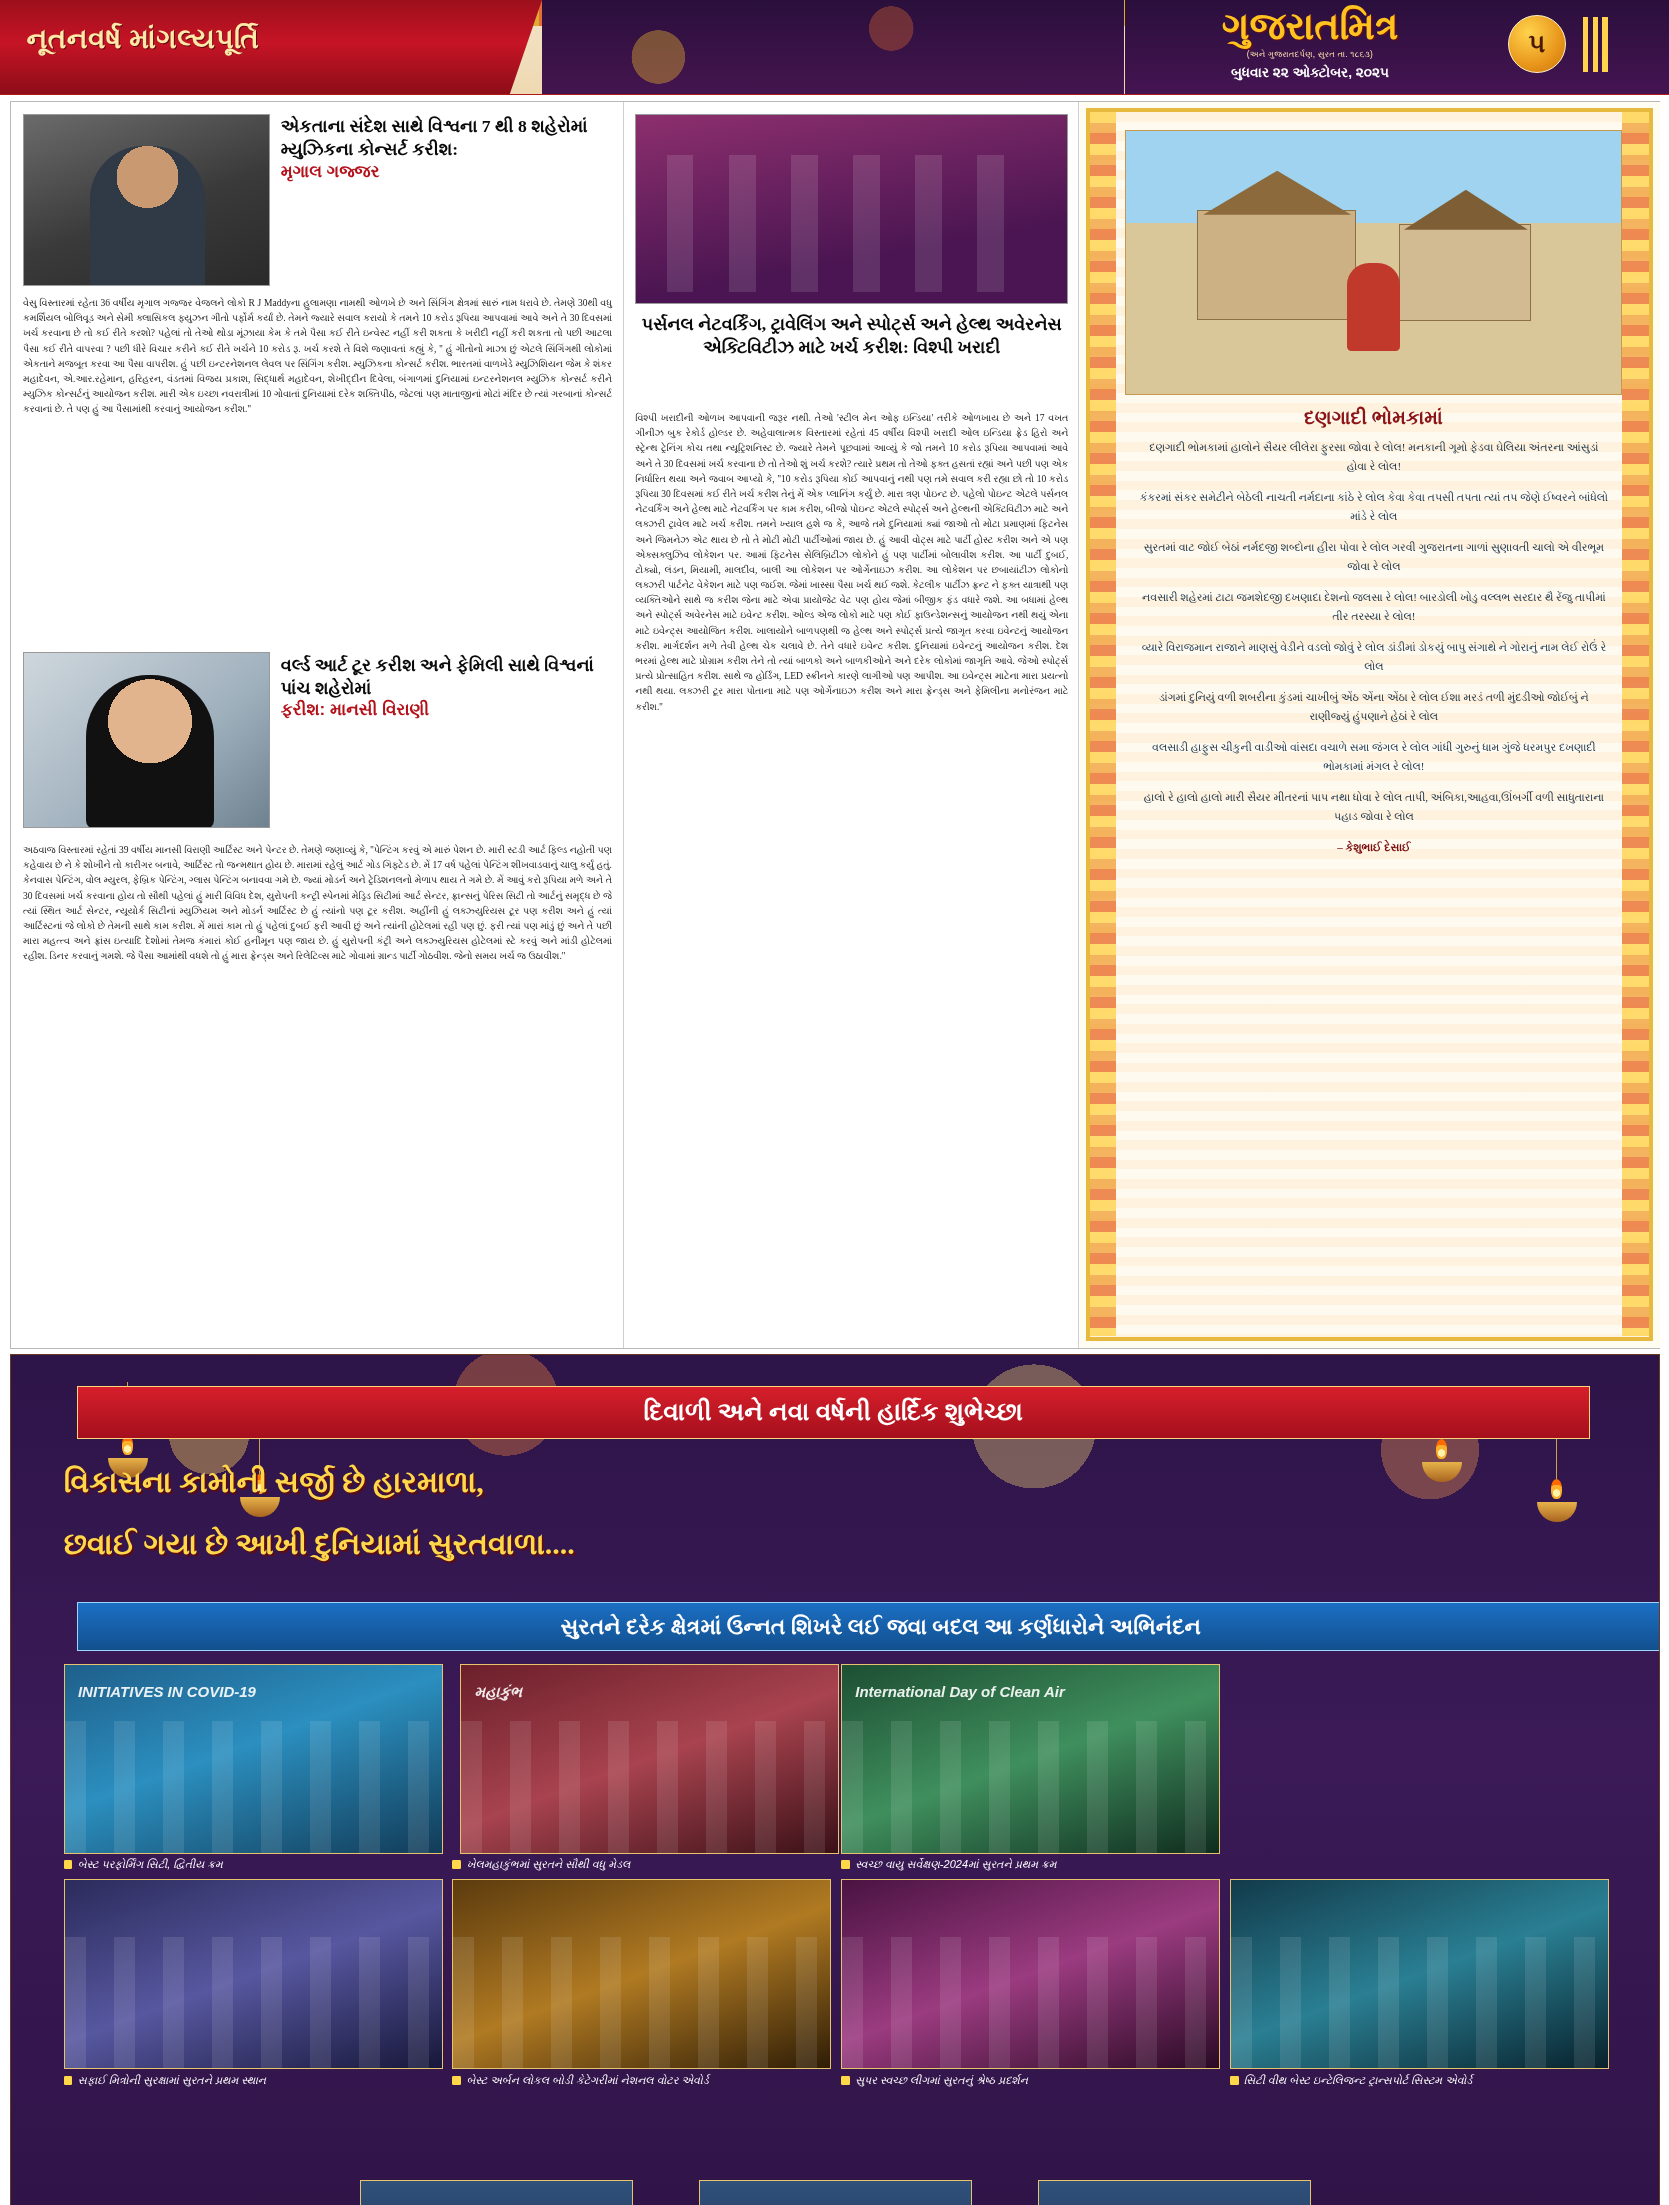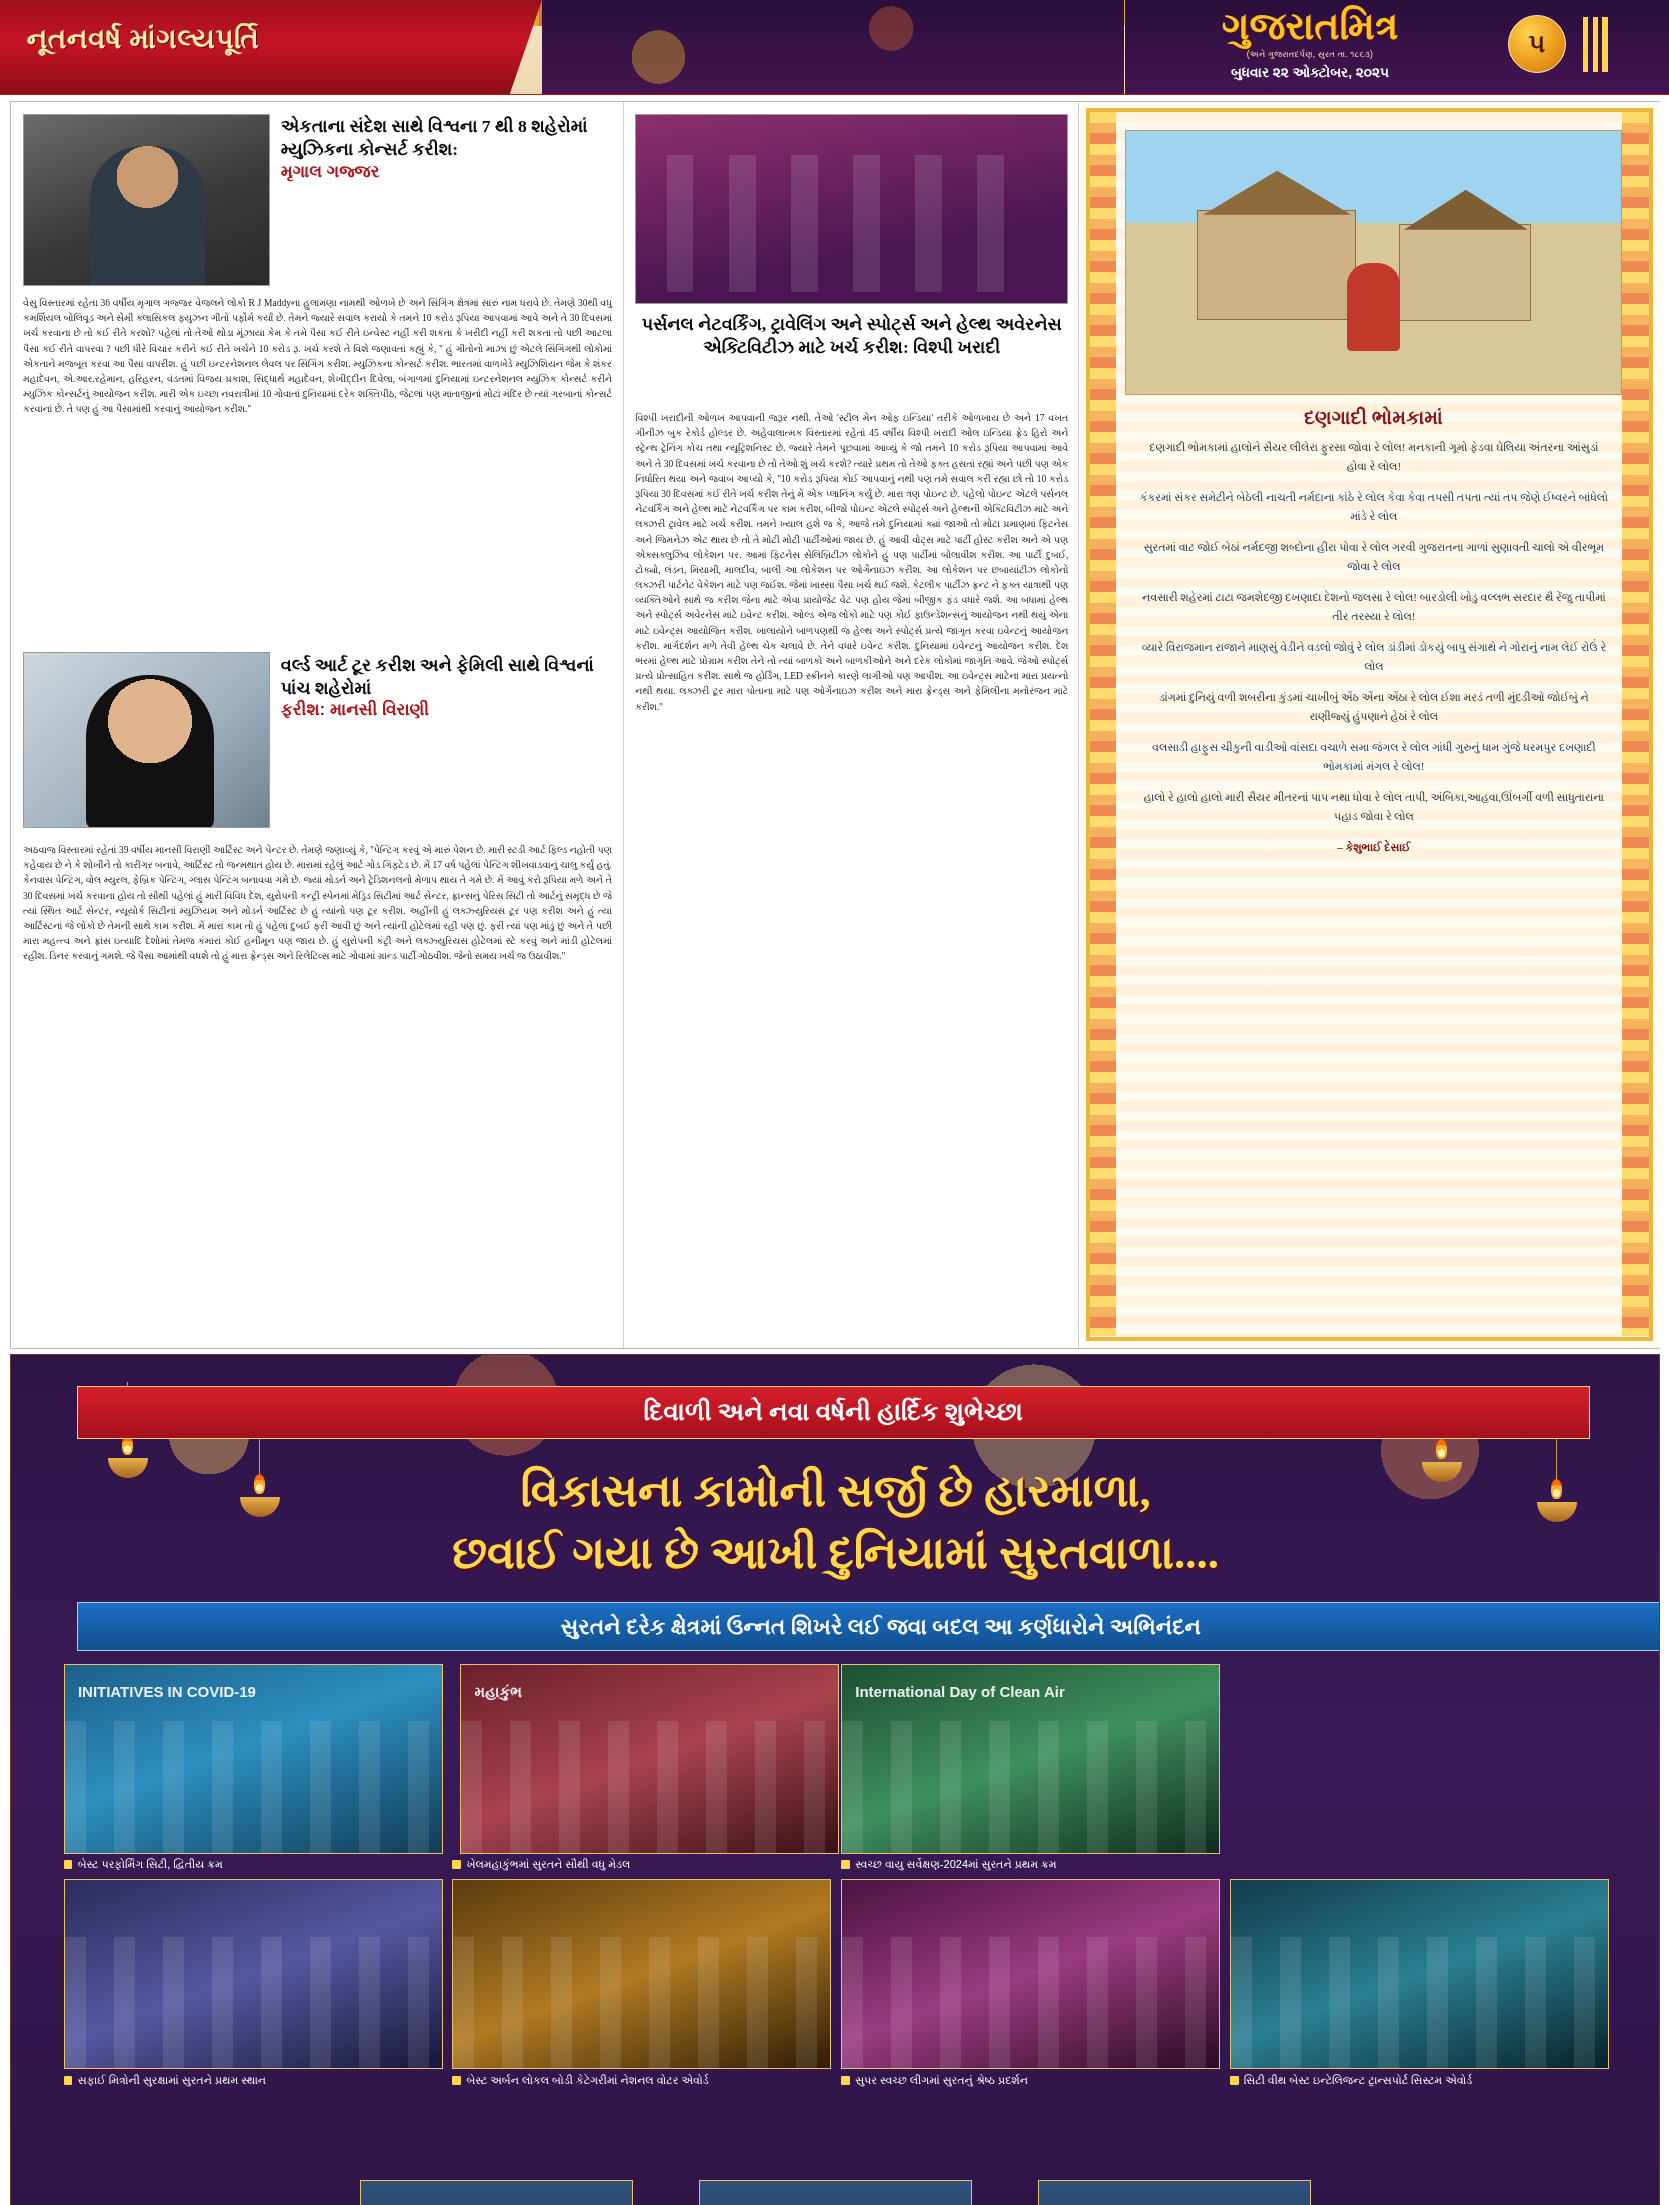--- a/index.html
+++ b/index.html
@@ -177,35 +177,35 @@
   .lamp .rope { position:absolute; left:19.4px; top:-53px; width:1.3px; height:53px; background:#c9a24a; }
 
   .ad-band1 {
     position:absolute; left:66px; top:31px; width:1513px; height:53px;
     background: linear-gradient(180deg,#d61f2b,#a50f1c);
     display:flex; align-items:center; justify-content:center;
     color:#ffffff; font-size:25px; font-weight:bold; font-family:"Liberation Serif", serif;
     border:0.9px solid #ffd37a;
   }
   .ad-main1, .ad-main2 {
-    position:absolute; left:53px; width:1544px; text-align:center;
+    position:absolute; left:53px; width:1544px; text-align:left;
     font-family:"Liberation Serif", serif; font-weight:bold; color:#ffd84a;
-    font-size:45px; text-shadow: 1.8px 1.8px 0 #5c0c12;
+    font-size:30px; text-shadow: 1.8px 1.8px 0 #5c0c12;
   }
   .ad-main1 { top:110px; }
   .ad-main2 { top:172px; }
   .ad-band2 {
     position:absolute; left:66px; top:247px; width:1608px; height:49px;
     background: linear-gradient(180deg,#1b6fc4,#12508f);
     display:flex; align-items:center; justify-content:center;
     color:#ffffff; font-size:22px; font-weight:bold; font-family:"Liberation Serif", serif;
     border:0.9px solid #9fd4ff;
   }
 
-  .gallery { position:absolute; left:53px; top:309px; width:1544px; }
+  .gallery { position:absolute; left:53px; top:309px; width:1544px;font-style:italic; }
   .g-row { display:flex; gap:9.7px; margin-bottom:8px; }
   .g-cell { width:379px; }
   .g-img { width:379px; height:190px; border:1.3px solid #e7c46b; background:#6b6b6b; position:relative; overflow:hidden; }
   .g-img.v1 { background: linear-gradient(160deg,#1f5f8b,#2b8fbf 45%,#123b57); }
   .g-img.v2 { background: linear-gradient(160deg,#4b3c2a,#8a6c45 50%,#2e2418); }
   .g-img.v3 { background: linear-gradient(160deg,#6b1f2a,#a8434f 50%,#3a1016); margin-left: 8px; }
   .g-img.v4 { background: linear-gradient(160deg,#1d4f33,#3f8f5d 50%,#0f2c1e); }
   .g-img.v5 { background: linear-gradient(160deg,#2b2b5c,#5757a0 50%,#17173a); }
   .g-img.v6 { background: linear-gradient(160deg,#5c3b0e,#b07a22 50%,#2f1d06); }
   .g-img.v7 { background: linear-gradient(160deg,#123b4b,#2a7f93 50%,#08222c); }

